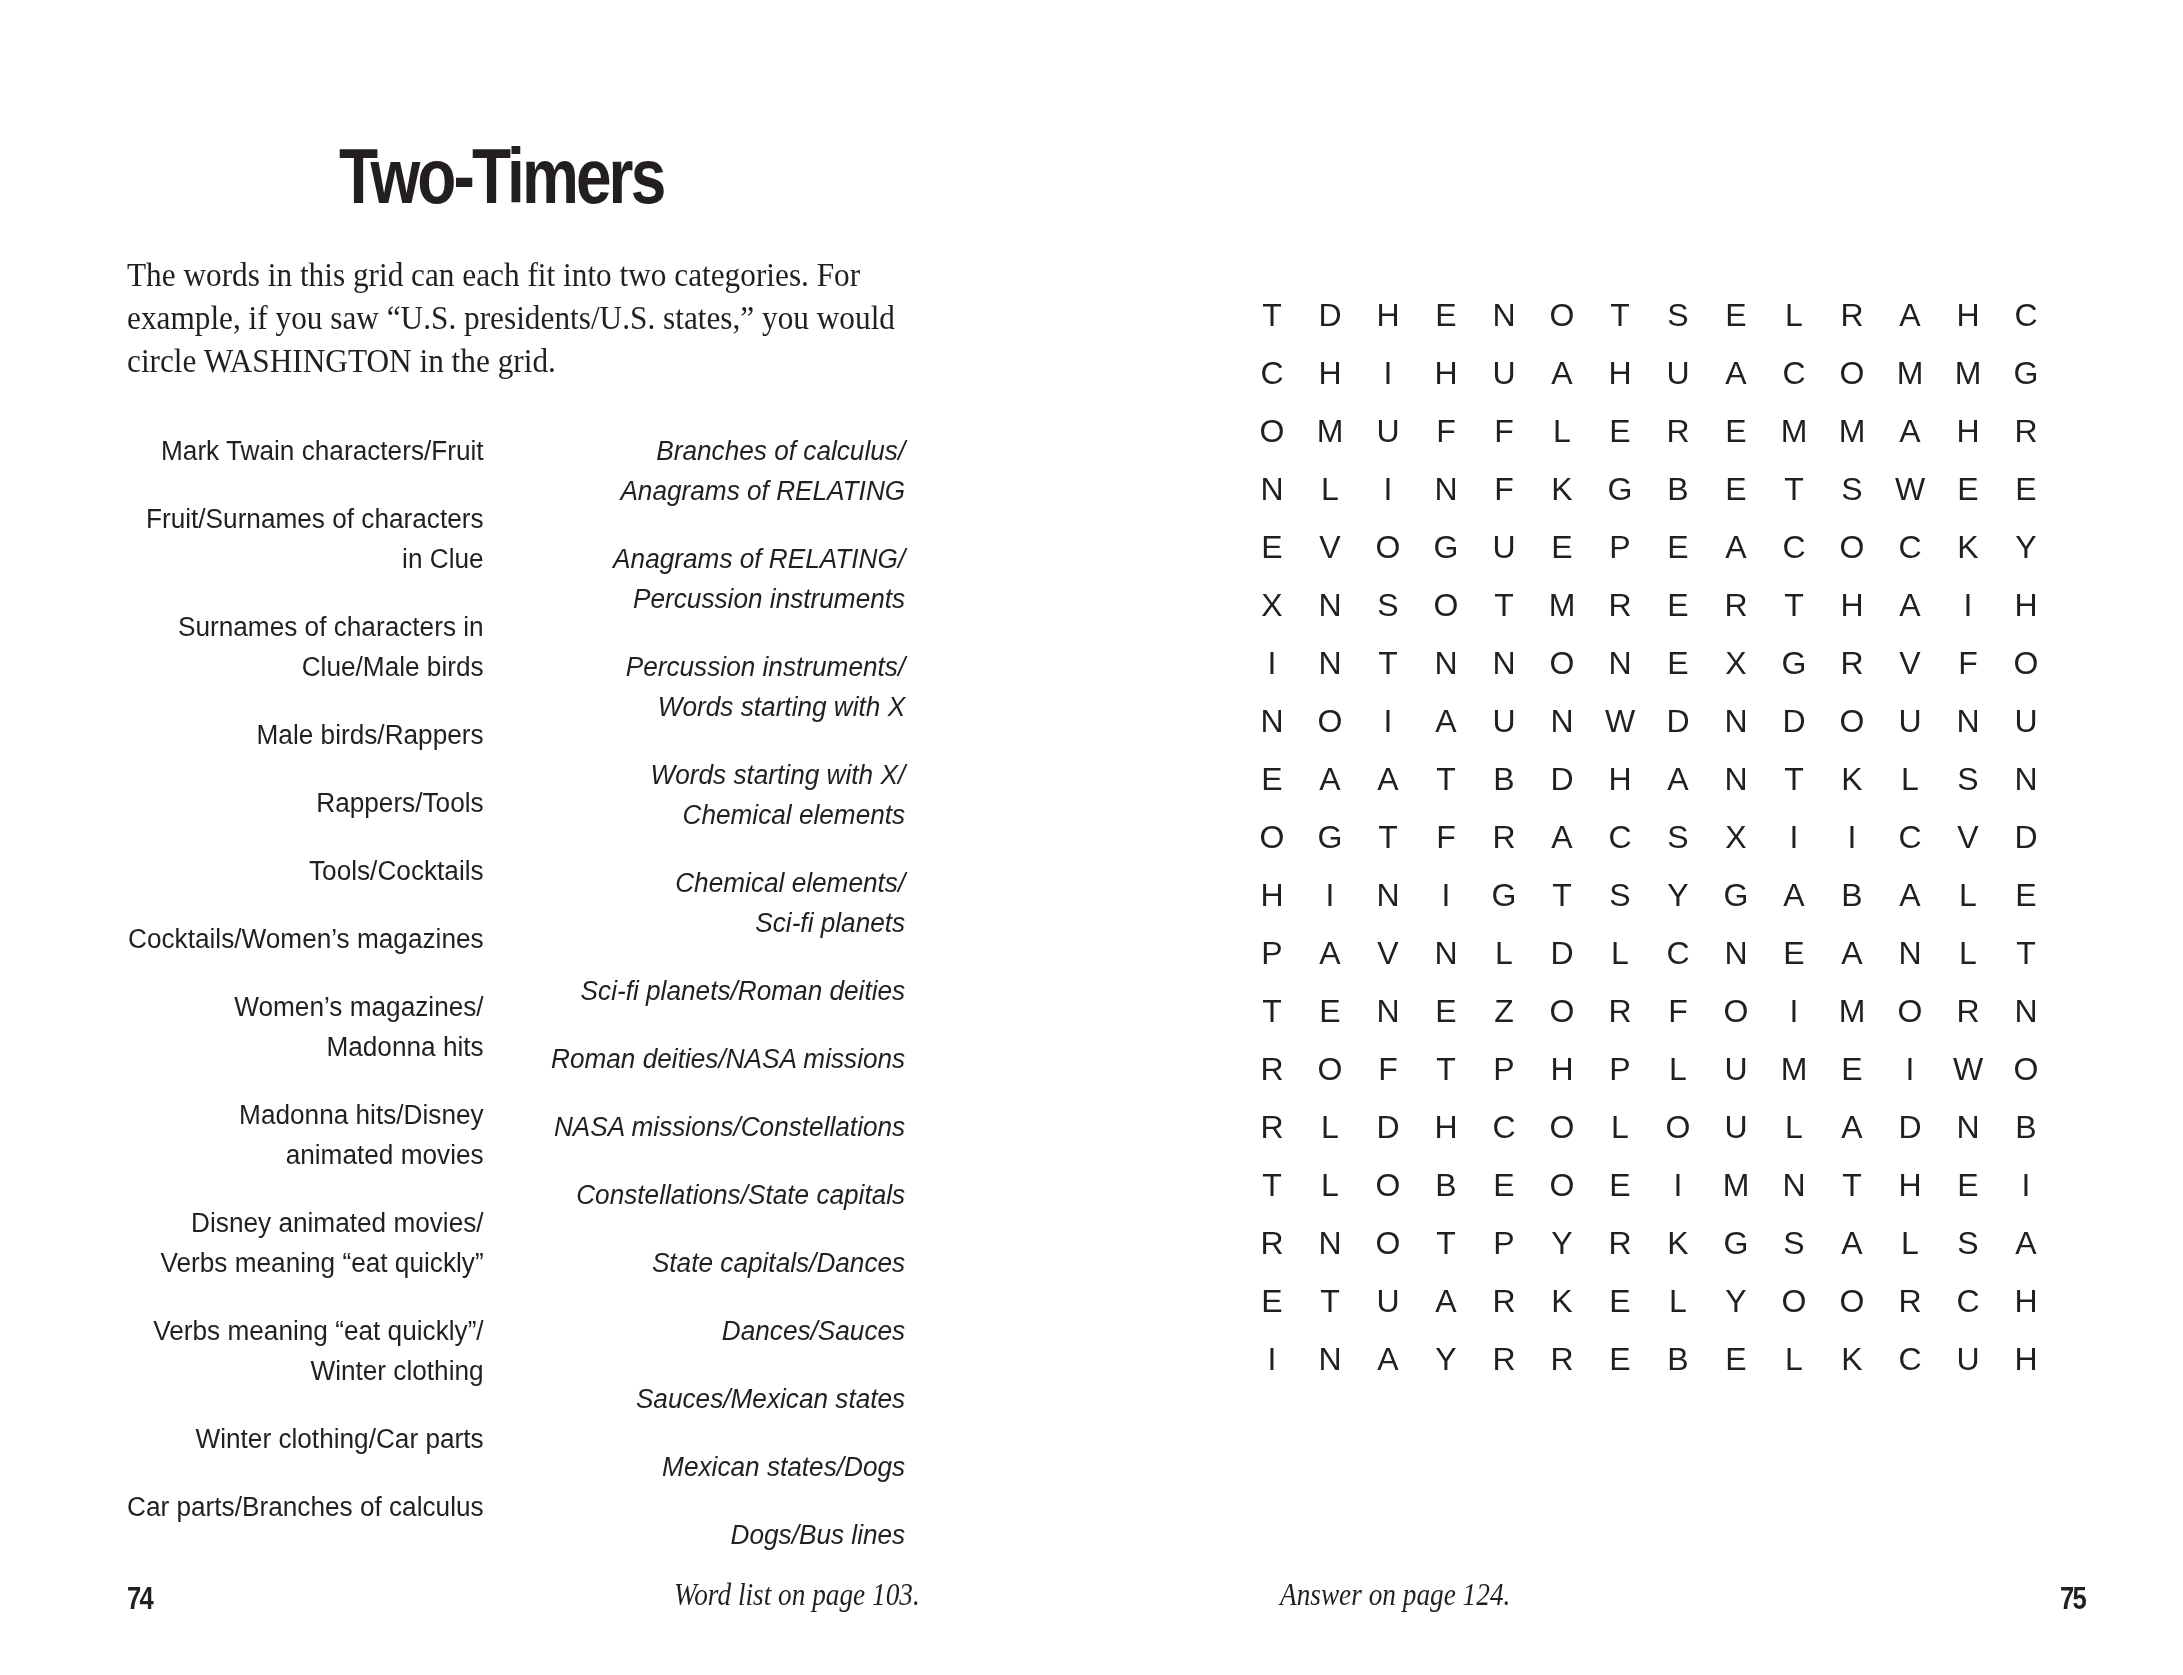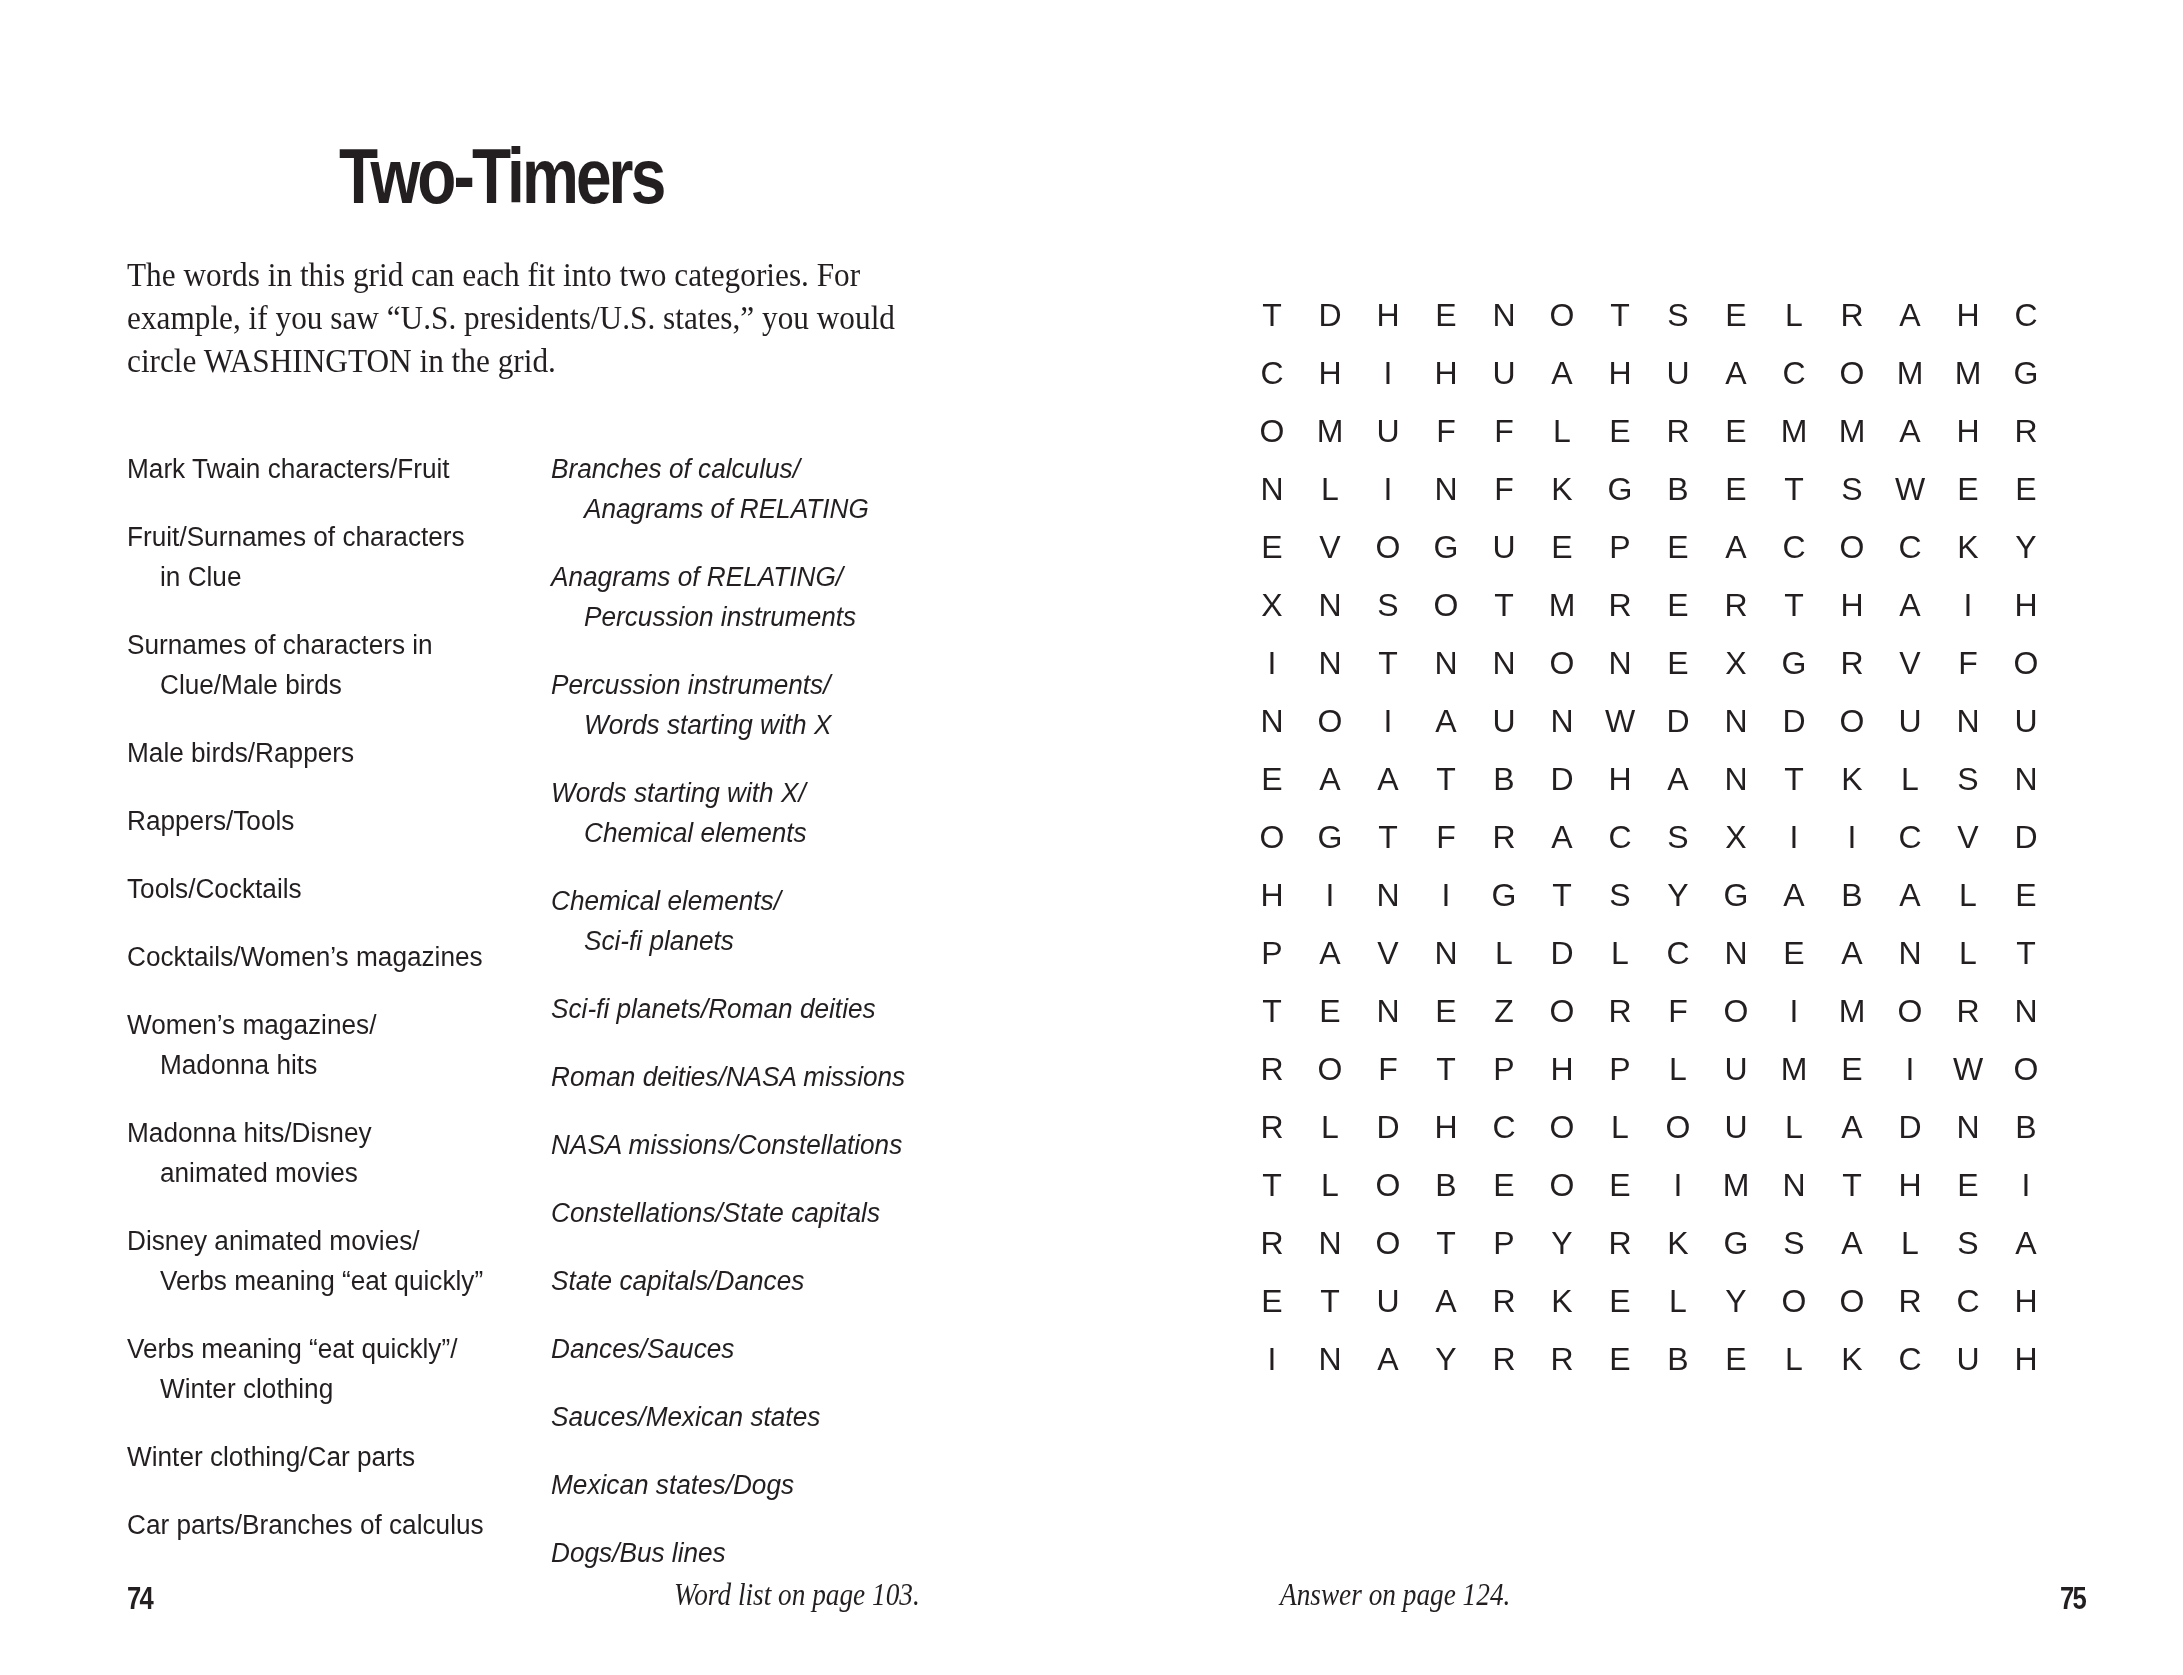--- a/index.html
+++ b/index.html
@@ -19,21 +19,21 @@
     line-height: 1; color: #231f20; white-space: nowrap;
   }
   .intro {
     position: absolute; left: 127px; top: 253px; width: 838px;
     font-family: "Liberation Serif", serif; font-size: 34px; line-height: 43px;
     transform: scaleX(0.92); transform-origin: left top;
     color: #231f20;
   }
   .intro p { margin: 0; white-space: nowrap; }
 
-  .clue-col { position: absolute; top: 449px; }
+  .clue-col { position: absolute; top: 431px; text-align: right; }
   .clue-col.c1 { left: 127px; }
   .clue-col.c2 { left: 551px; font-style: italic; }
   .clue {
     font-family: "Liberation Sans", sans-serif; font-size: 27px;
     line-height: 40px; color: #231f20; margin: 0 0 28px 0;
     white-space: nowrap;
     transform: scaleX(0.97); transform-origin: left top;
   }
   .clue .l2 { display: block; padding-left: 34px; }
   .clue .l1 { display: block; }

